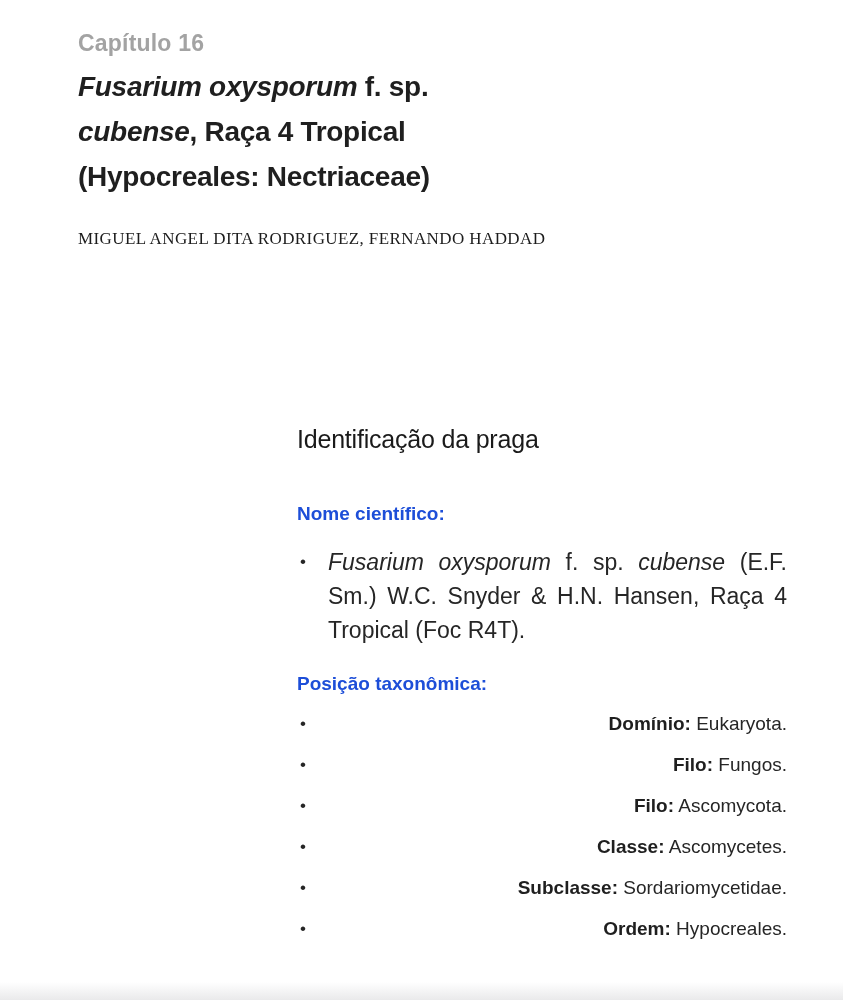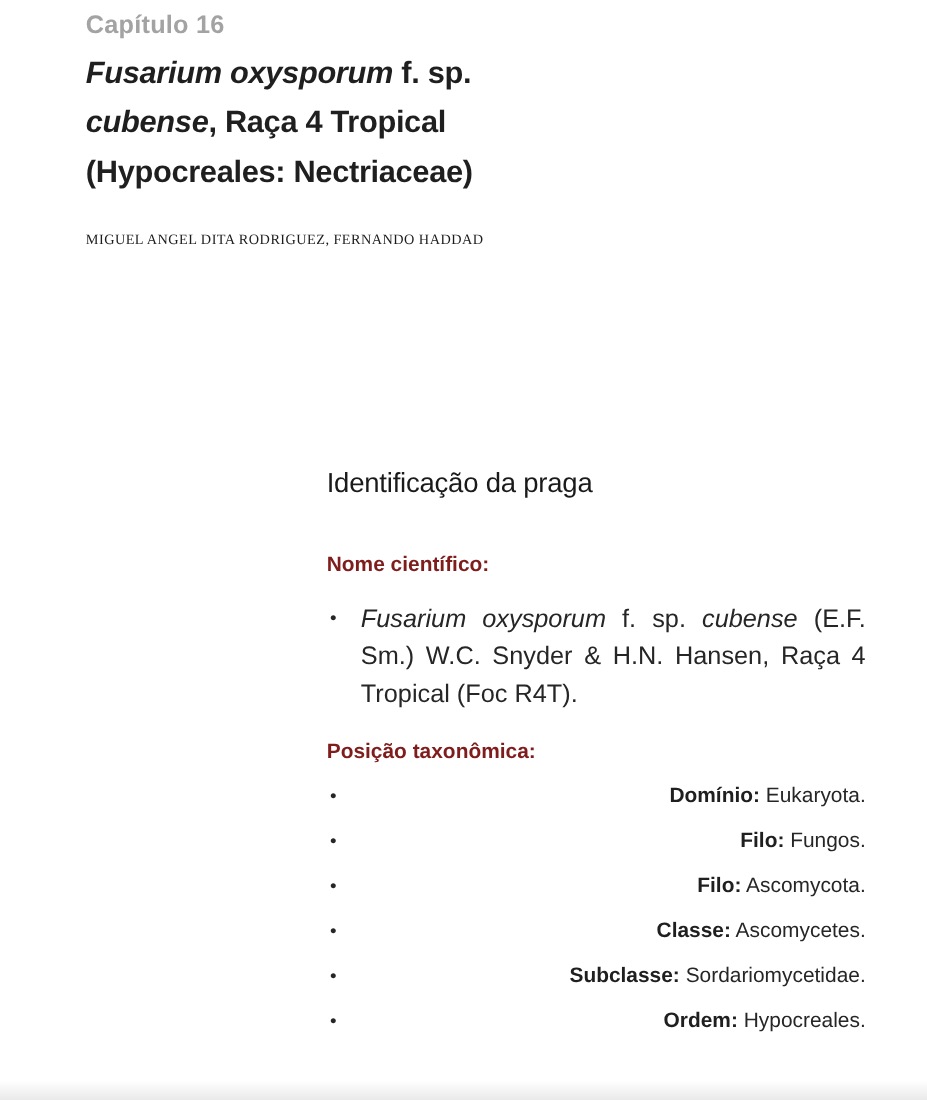--- a/index.html
+++ b/index.html
@@ -14,21 +14,21 @@
     background: #ffffff;
     overflow: hidden;
     font-family: "Liberation Sans", sans-serif;
     color: #262626;
   }
 
   
   .header {
     position: absolute;
     left: 78px;
-    top: 9px;
+    top: 30px;
     width: 650px;
   }
   .chapter-label {
     font-size: 23px;
     font-weight: 700;
     line-height: 26px;
     color: #a3a3a3;
     letter-spacing: 0.2px;
   }
   .chapter-title {
@@ -38,21 +38,21 @@
     line-height: 45px;
     color: #1f1f1f;
     letter-spacing: -0.3px;
   }
   .chapter-title .it {
     font-style: italic;
   }
   .authors {
     margin-top: 30px;
     font-family: "Liberation Serif", serif;
-    font-size: 13px;
+    font-size: 17px;
     line-height: 20px;
     color: #1c1c1c;
     letter-spacing: 0.4px;
   }
 
   
   .content {
     position: absolute;
     left: 297px;
     top: 424px;
@@ -62,21 +62,21 @@
     font-size: 25px;
     font-weight: 400;
     line-height: 30px;
     color: #1a1a1a;
     letter-spacing: -0.2px;
   }
   .subheading {
     font-size: 19px;
     font-weight: 700;
     line-height: 22px;
-    color: #7f1d1d;
+    color: #1d4ed8;
   }
   .subheading.first {
     margin-top: 49px;
   }
   .subheading.second {
     margin-top: 26px;
   }
 
   .li {
     display: flex;

